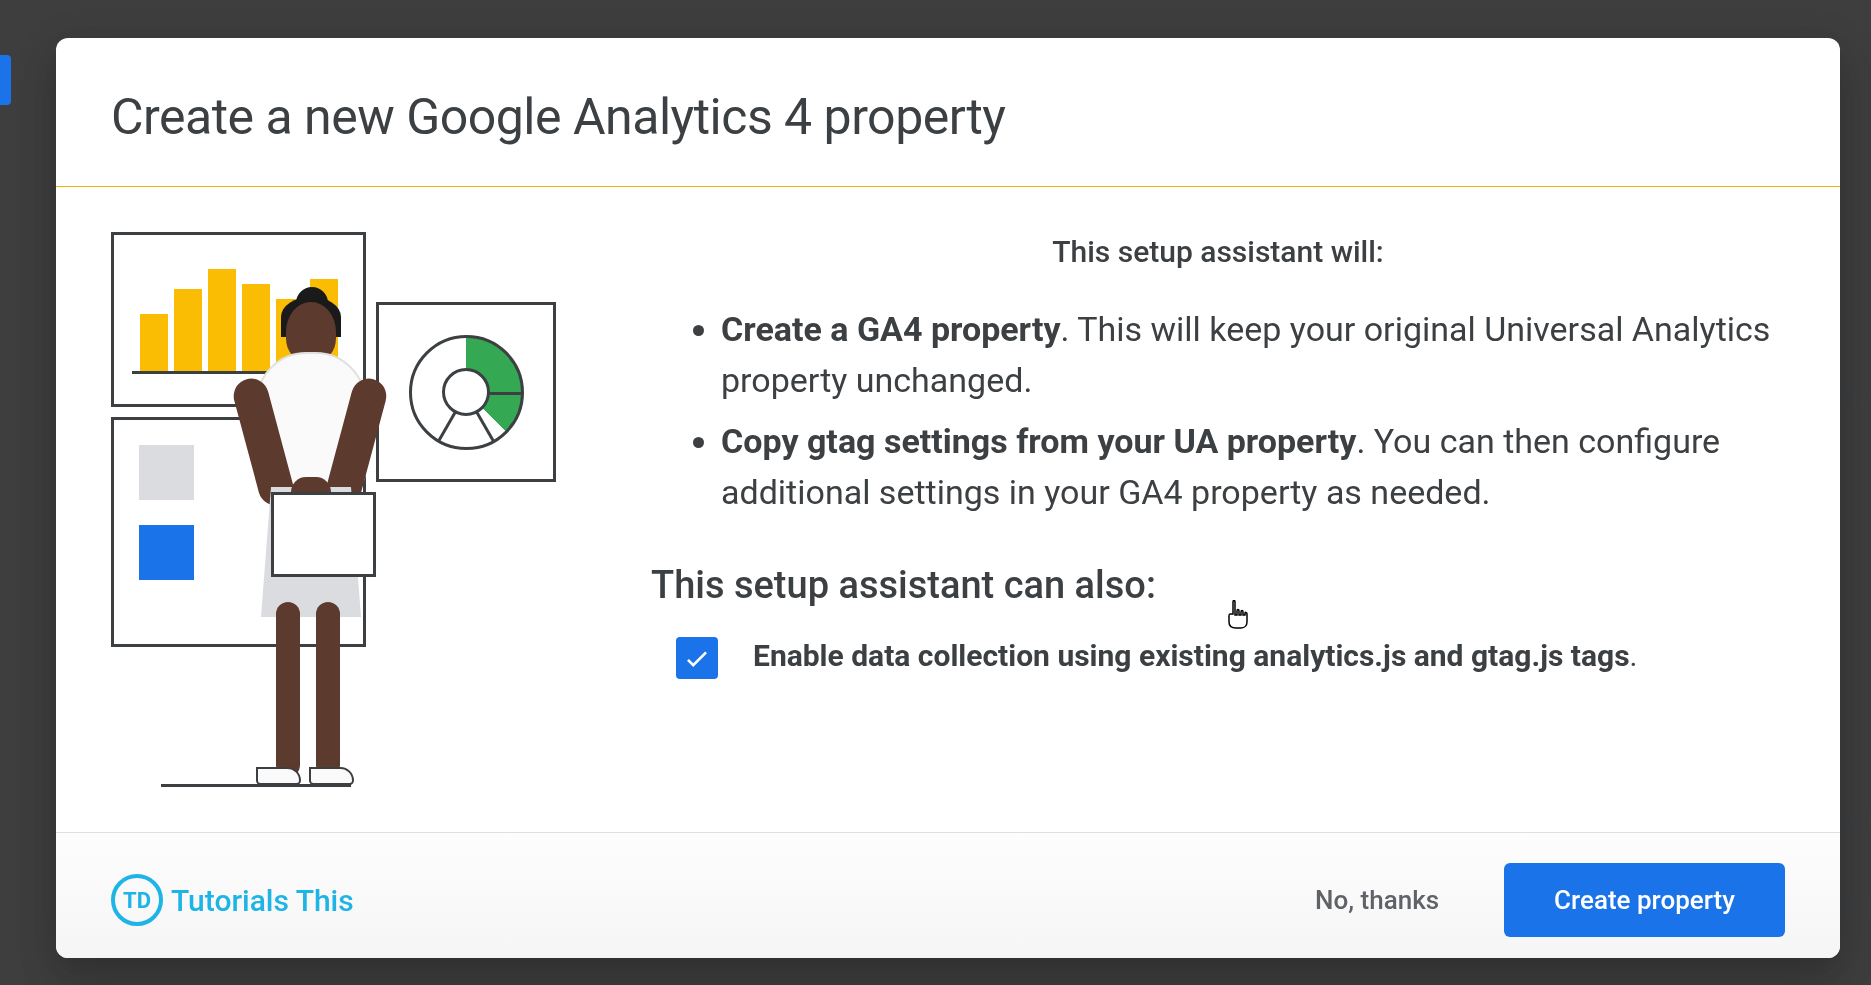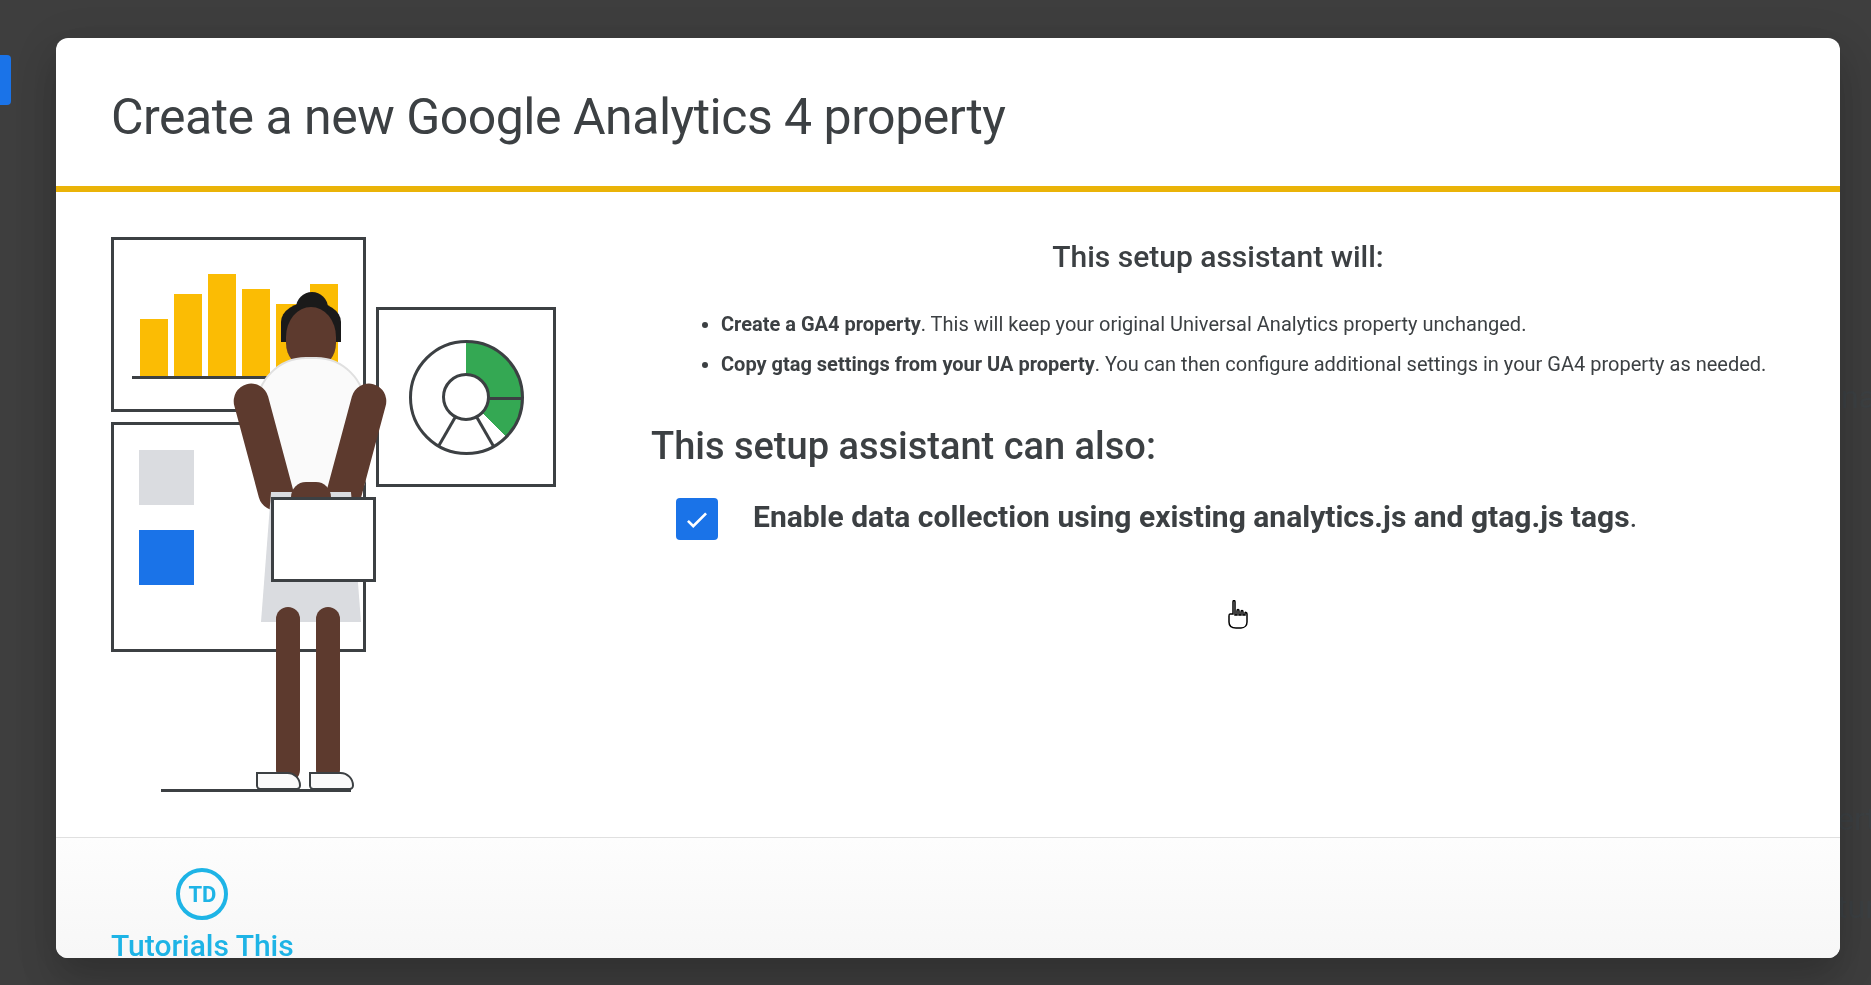--- a/index.html
+++ b/index.html
@@ -28,21 +28,21 @@
       height: 920px;
       background: #fff;
       border-radius: 12px;
       box-shadow: 0 24px 38px rgba(0,0,0,0.14), 0 9px 46px rgba(0,0,0,0.12);
       display: flex;
       flex-direction: column;
       overflow: hidden;
     }
     .modal-header {
       padding: 50px 55px 40px 55px;
-      border-bottom: 6px solid #eab308;
+      border-bottom: 1px solid #eab308;
     }
     .modal-title {
       font-size: 50px;
       font-weight: 400;
       color: #3c4043;
       letter-spacing: -0.5px;
     }
     .modal-body {
       flex: 1;
       display: flex;
@@ -282,21 +282,21 @@
       font-weight: 500;
       margin-bottom: 35px;
       text-align: center;
     }
     .bullets {
       list-style: disc;
       padding-left: 70px;
       margin-bottom: 45px;
     }
     .bullets li {
-      font-size: 20px;
+      font-size: 34px;
       line-height: 1.5;
       color: #3c4043;
       margin-bottom: 10px;
     }
     .bullets li .strong {
       font-weight: 700;
     }
     .also-intro {
       font-size: 38px;
       color: #3c4043;
@@ -345,21 +345,20 @@
       padding: 30px 55px;
       display: flex;
       align-items: center;
       justify-content: space-between;
       background: linear-gradient(to bottom, #fdfdfd, #f5f5f5);
     }
     .brand {
       display: flex;
       align-items: center;
       gap: 8px;
-      flex-direction: column;
     }
     .brand-logo {
       width: 52px;
       height: 52px;
       border: 4px solid #1eb4e6;
       border-radius: 50%;
       display: flex;
       align-items: center;
       justify-content: center;
       color: #1eb4e6;
@@ -515,20 +514,24 @@
         </div>
       </div>
     </div>
   </div>
 
   <div class="modal-footer">
     <div class="brand">
       <div class="brand-logo">TD</div>
       <div class="brand-text">Tutorials This</div>
     </div>
+    <div class="footer-actions">
+      <button class="btn-secondary">No, thanks</button>
+      <button class="btn-primary">Create property</button>
+    </div>
   </div>
 </div>
 
 <div class="cursor-pointer">
   <svg width="26" height="30" viewBox="0 0 26 30">
       <path fill="#fff" stroke="#000" stroke-width="1.5" d="M8 2 C8 2 8 14 8 14 L5 14 C4 14 4 15 4 16 L4 22 C4 26 7 28 11 28 L16 28 C20 28 22 25 22 22 L22 14 C22 12 20 12 20 13 L20 15 L18 15 L18 12 C18 10 16 10 16 12 L16 15 L14 15 L14 11 C14 9 12 9 12 11 L12 15 L10 15 L10 2 C10 0 8 0 8 2 Z"></path>
     </svg>
 </div>
 
 </body></html>

